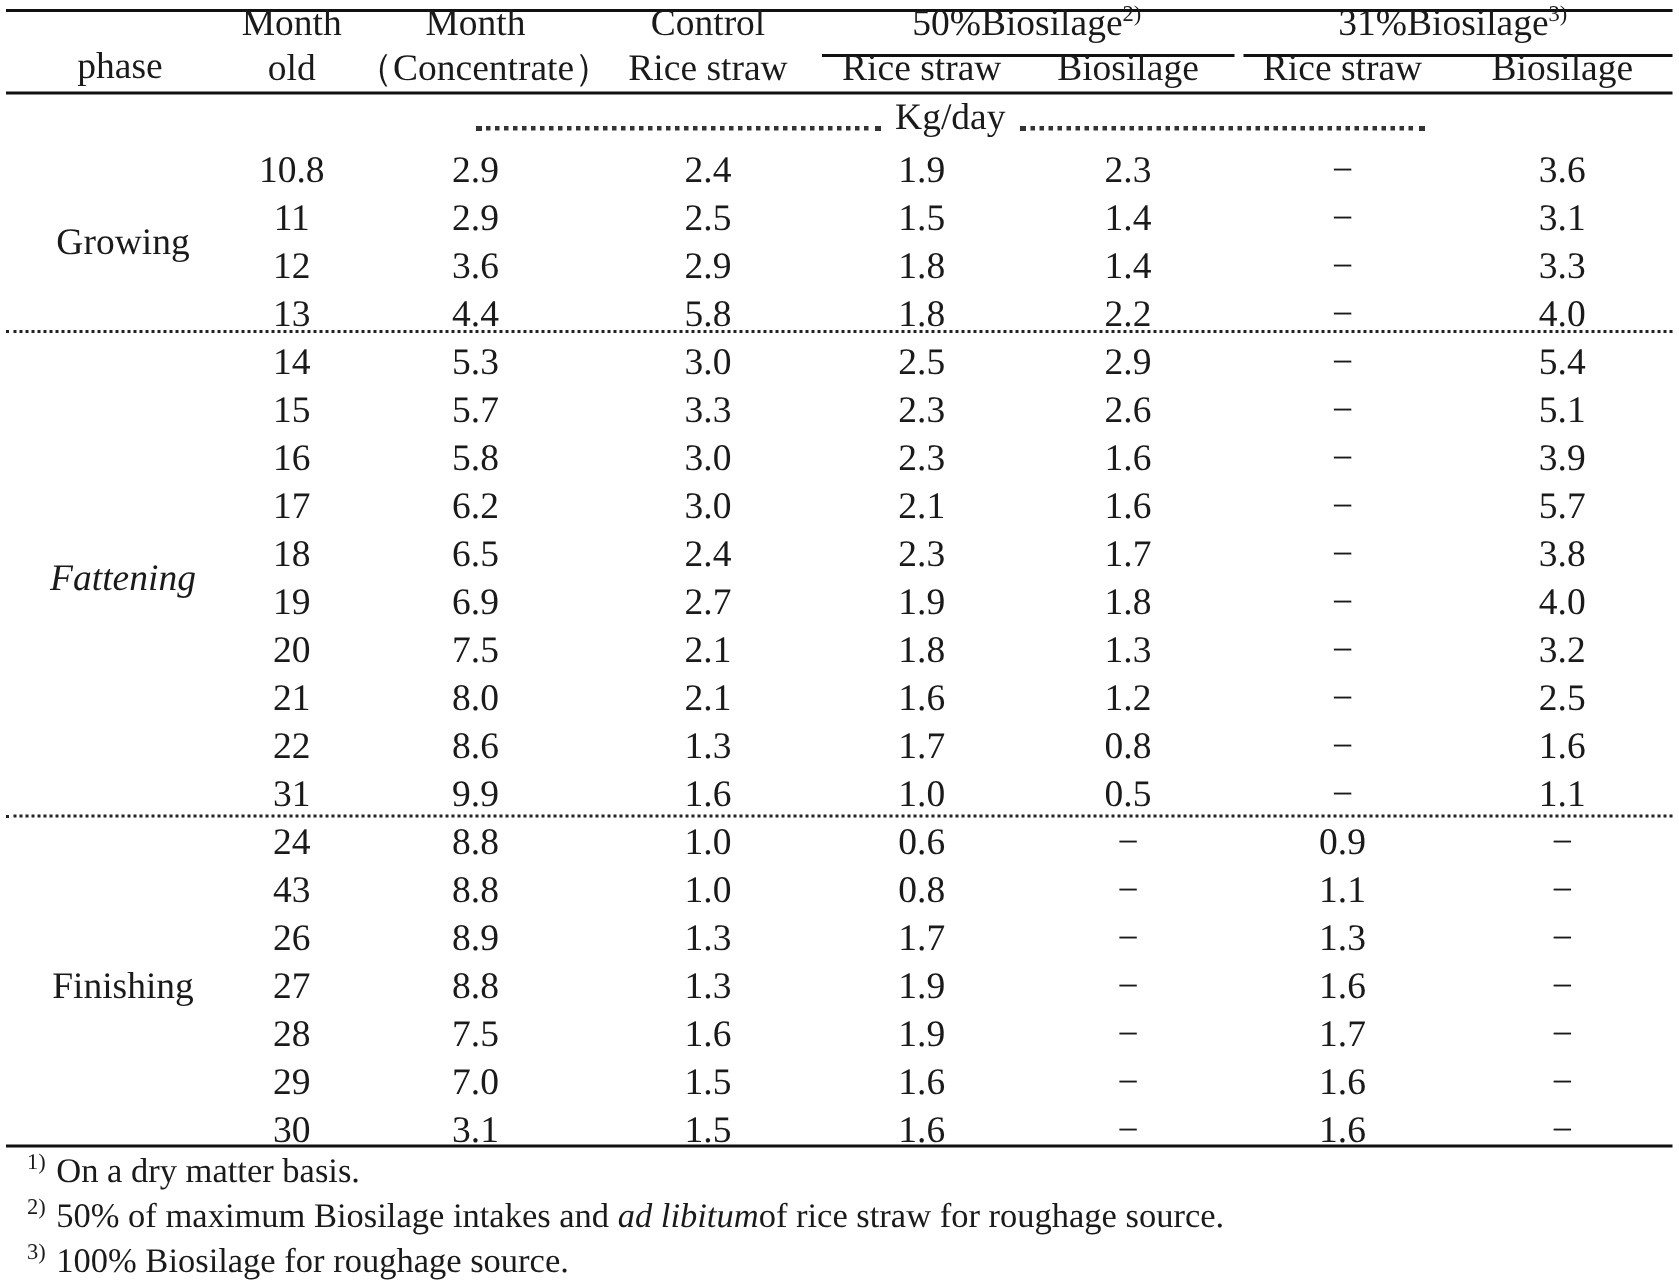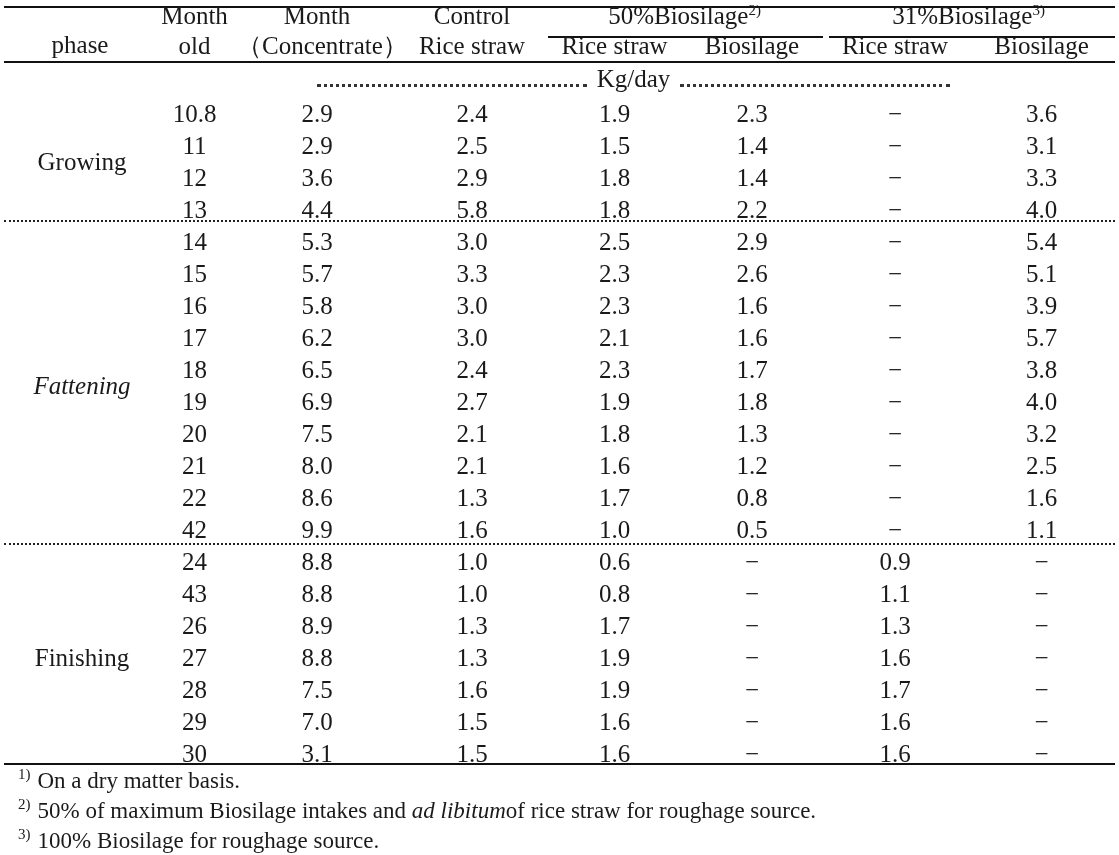--- a/index.html
+++ b/index.html
@@ -317,21 +317,21 @@
         <tr class="data">
           <td>22</td>
           <td>8.6</td>
           <td>1.3</td>
           <td>1.7</td>
           <td>0.8</td>
           <td class="dash">−</td>
           <td>1.6</td>
         </tr>
         <tr class="data">
-          <td>42</td>
+          <td>31</td>
           <td>9.9</td>
           <td>1.6</td>
           <td>1.0</td>
           <td>0.5</td>
           <td class="dash">−</td>
           <td>1.1</td>
         </tr>
         <tr class="data">
           <td class="phase-label" rowspan="7" style="vertical-align: middle;">Finishing</td>
           <td>24</td>

